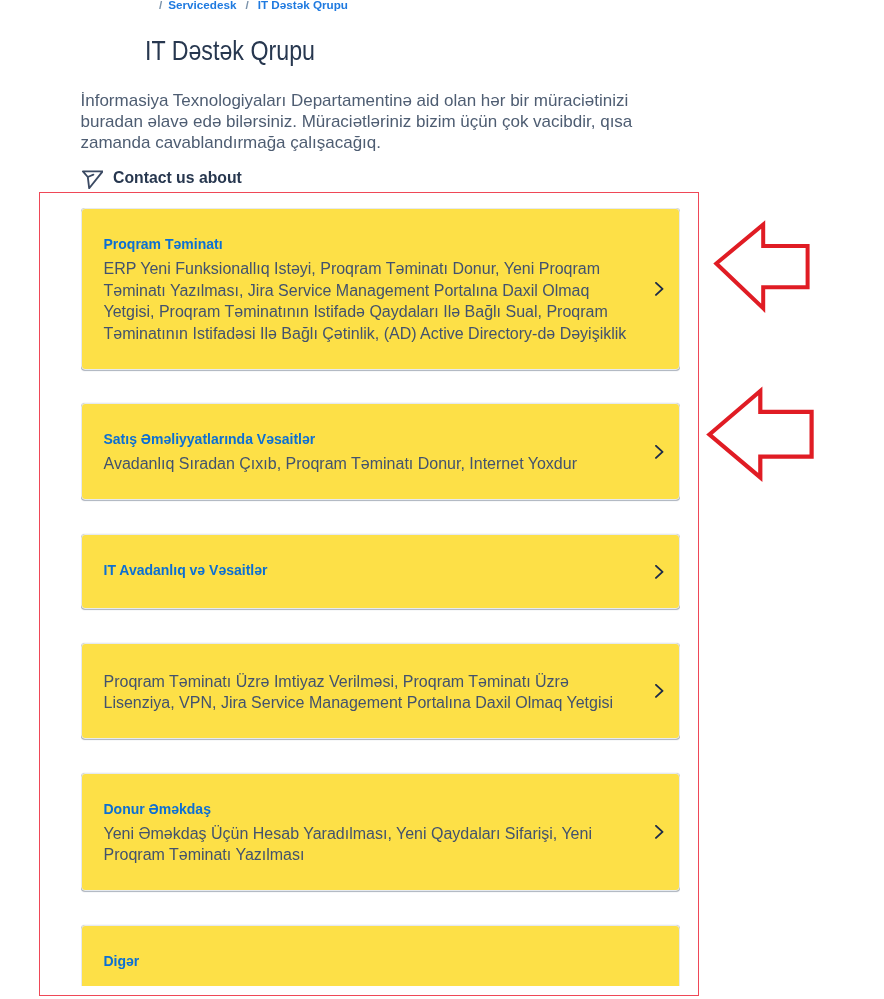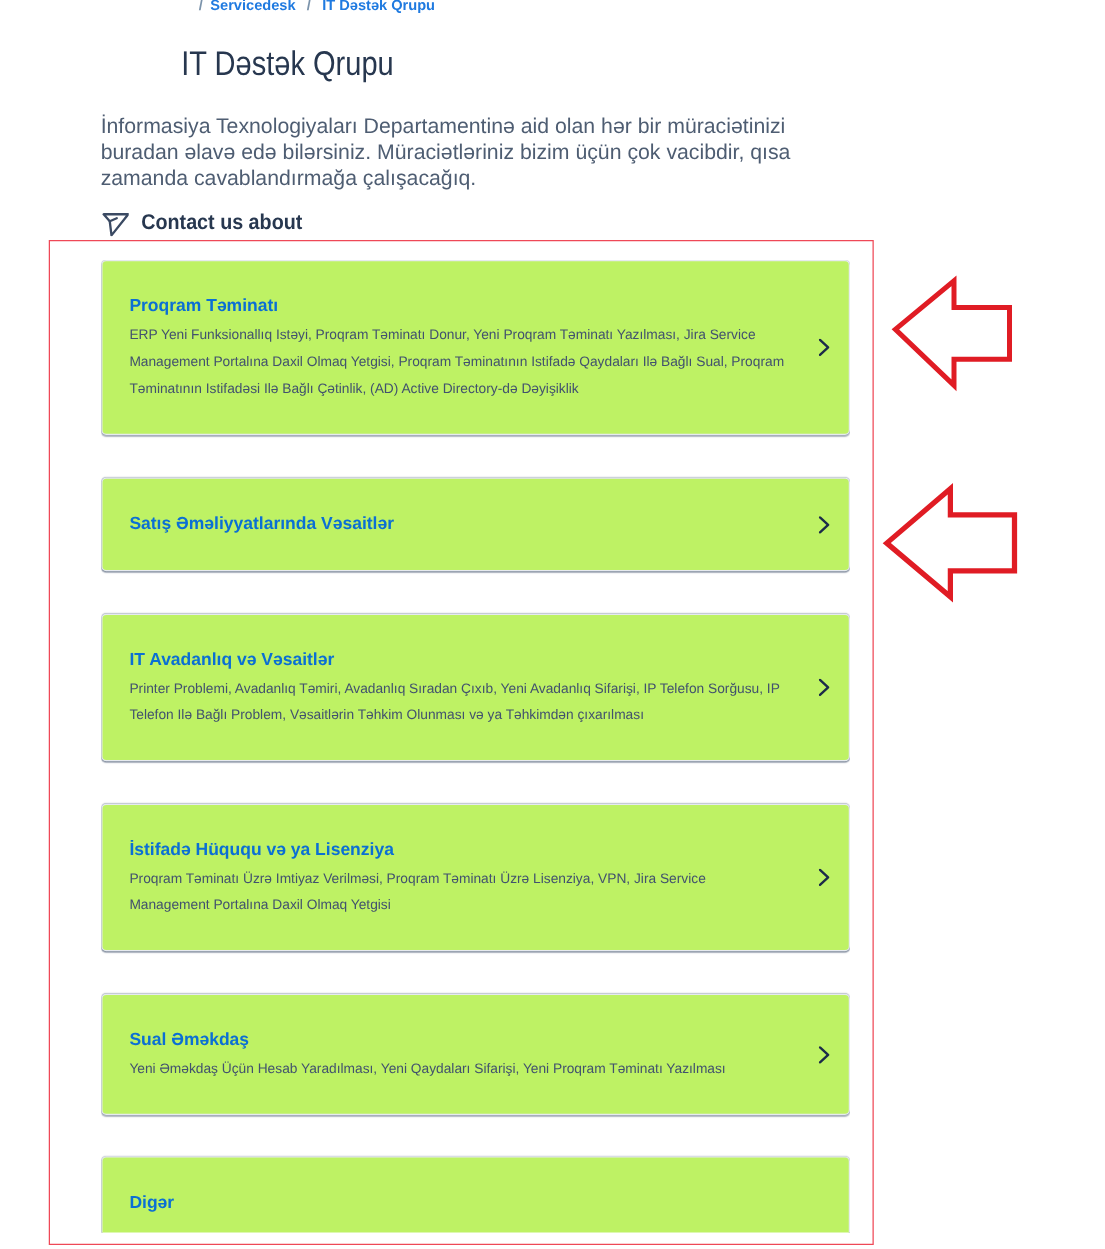--- a/index.html
+++ b/index.html
@@ -31,26 +31,26 @@
   .contact-hd .lbl{position:absolute;left:34.2px;top:1.0px;font-size:17px;font-weight:700;color:#27374f;white-space:nowrap;line-height:19px;transform:scaleX(0.928);transform-origin:0 0;}
 
   
   .redbox{position:absolute;left:39.2px;top:191.7px;width:659.4px;height:804.6px;border:1.4px solid #ef4857;box-sizing:border-box;}
 
   
   .cards{position:absolute;left:81px;top:208px;width:599px;height:778px;overflow:hidden;}
   .card{
     display:block;text-decoration:none;
     position:relative;box-sizing:border-box;width:599px;
-    background:#bef264;border:1px solid #e6eaef;border-radius:4px;
+    background:#fde047;border:1px solid #e6eaef;border-radius:4px;
     box-shadow:0 1px 1px rgba(9,30,66,0.32), 0 0 1px rgba(9,30,66,0.32);
     margin-bottom:33.55px;padding:27px 23px 24.5px 21.5px;
   }
   .card .ct{font-size:14px;font-weight:700;color:#0b6fd4;margin:0 0 5px 0;line-height:17px;}
-  .card .cd{font-size:11px;line-height:21.5px;color:#42526e;width:528px;}
+  .card .cd{font-size:16px;line-height:21.5px;color:#42526e;width:528px;}
   .chev{position:absolute;right:15.1px;top:50%;margin-top:-6.6px;width:9px;height:14px;line-height:0;}
   .card.last{min-height:104px;}
 
   
   .arrow{position:absolute;}
 </style>
 </head>
 <body>
 
 <div class="page">
@@ -76,40 +76,39 @@
   <div class="cards">
       <a class="card" href="#">
         <div class="ct">Proqram Təminatı</div>
         <div class="cd">ERP Yeni Funksionallıq Istəyi, Proqram Təminatı Donur, Yeni Proqram Təminatı Yazılması, Jira Service Management Portalına Daxil Olmaq Yetgisi, Proqram Təminatının Istifadə Qaydaları Ilə Bağlı Sual, Proqram Təminatının Istifadəsi Ilə Bağlı Çətinlik, (AD) Active Directory-də Dəyişiklik</div>
         <span class="chev"><svg width="9" height="14" viewBox="0 0 9 14">
             <path d="M1.0 0.9 L7.5 6.9 L1.0 12.9" fill="none" stroke="#1c2b49" stroke-width="1.9" stroke-linecap="round" stroke-linejoin="round"></path>
           </svg></span>
       </a>
       <a class="card" href="#">
         <div class="ct">Satış Əməliyyatlarında Vəsaitlər</div>
+        <div class="cd">Avadanlıq Sıradan Çıxıb, Proqram Təminatı Donur, Internet Yoxdur</div>
         <span class="chev"><svg width="9" height="14" viewBox="0 0 9 14">
             <path d="M1.0 0.9 L7.5 6.9 L1.0 12.9" fill="none" stroke="#1c2b49" stroke-width="1.9" stroke-linecap="round" stroke-linejoin="round"></path>
           </svg></span>
       </a>
       <a class="card" href="#">
         <div class="ct">IT Avadanlıq və Vəsaitlər</div>
-        <div class="cd">Printer Problemi, Avadanlıq Təmiri, Avadanlıq Sıradan Çıxıb, Yeni Avadanlıq Sifarişi, IP Telefon Sorğusu, IP Telefon Ilə Bağlı Problem, Vəsaitlərin Təhkim Olunması və ya Təhkimdən çıxarılması</div>
         <span class="chev"><svg width="9" height="14" viewBox="0 0 9 14">
             <path d="M1.0 0.9 L7.5 6.9 L1.0 12.9" fill="none" stroke="#1c2b49" stroke-width="1.9" stroke-linecap="round" stroke-linejoin="round"></path>
           </svg></span>
       </a>
       <a class="card" href="#">
-        <div class="ct">İstifadə Hüququ və ya Lisenziya</div>
         <div class="cd">Proqram Təminatı Üzrə Imtiyaz Verilməsi, Proqram Təminatı Üzrə Lisenziya, VPN, Jira Service Management Portalına Daxil Olmaq Yetgisi</div>
         <span class="chev"><svg width="9" height="14" viewBox="0 0 9 14">
             <path d="M1.0 0.9 L7.5 6.9 L1.0 12.9" fill="none" stroke="#1c2b49" stroke-width="1.9" stroke-linecap="round" stroke-linejoin="round"></path>
           </svg></span>
       </a>
       <a class="card" href="#">
-        <div class="ct">Sual Əməkdaş</div>
+        <div class="ct">Donur Əməkdaş</div>
         <div class="cd">Yeni Əməkdaş Üçün Hesab Yaradılması, Yeni Qaydaları Sifarişi, Yeni Proqram Təminatı Yazılması</div>
         <span class="chev"><svg width="9" height="14" viewBox="0 0 9 14">
             <path d="M1.0 0.9 L7.5 6.9 L1.0 12.9" fill="none" stroke="#1c2b49" stroke-width="1.9" stroke-linecap="round" stroke-linejoin="round"></path>
           </svg></span>
       </a>
       <a class="card last" href="#">
         <div class="ct">Digər</div>
         <div class="cd"></div>
       </a>
     </div>

